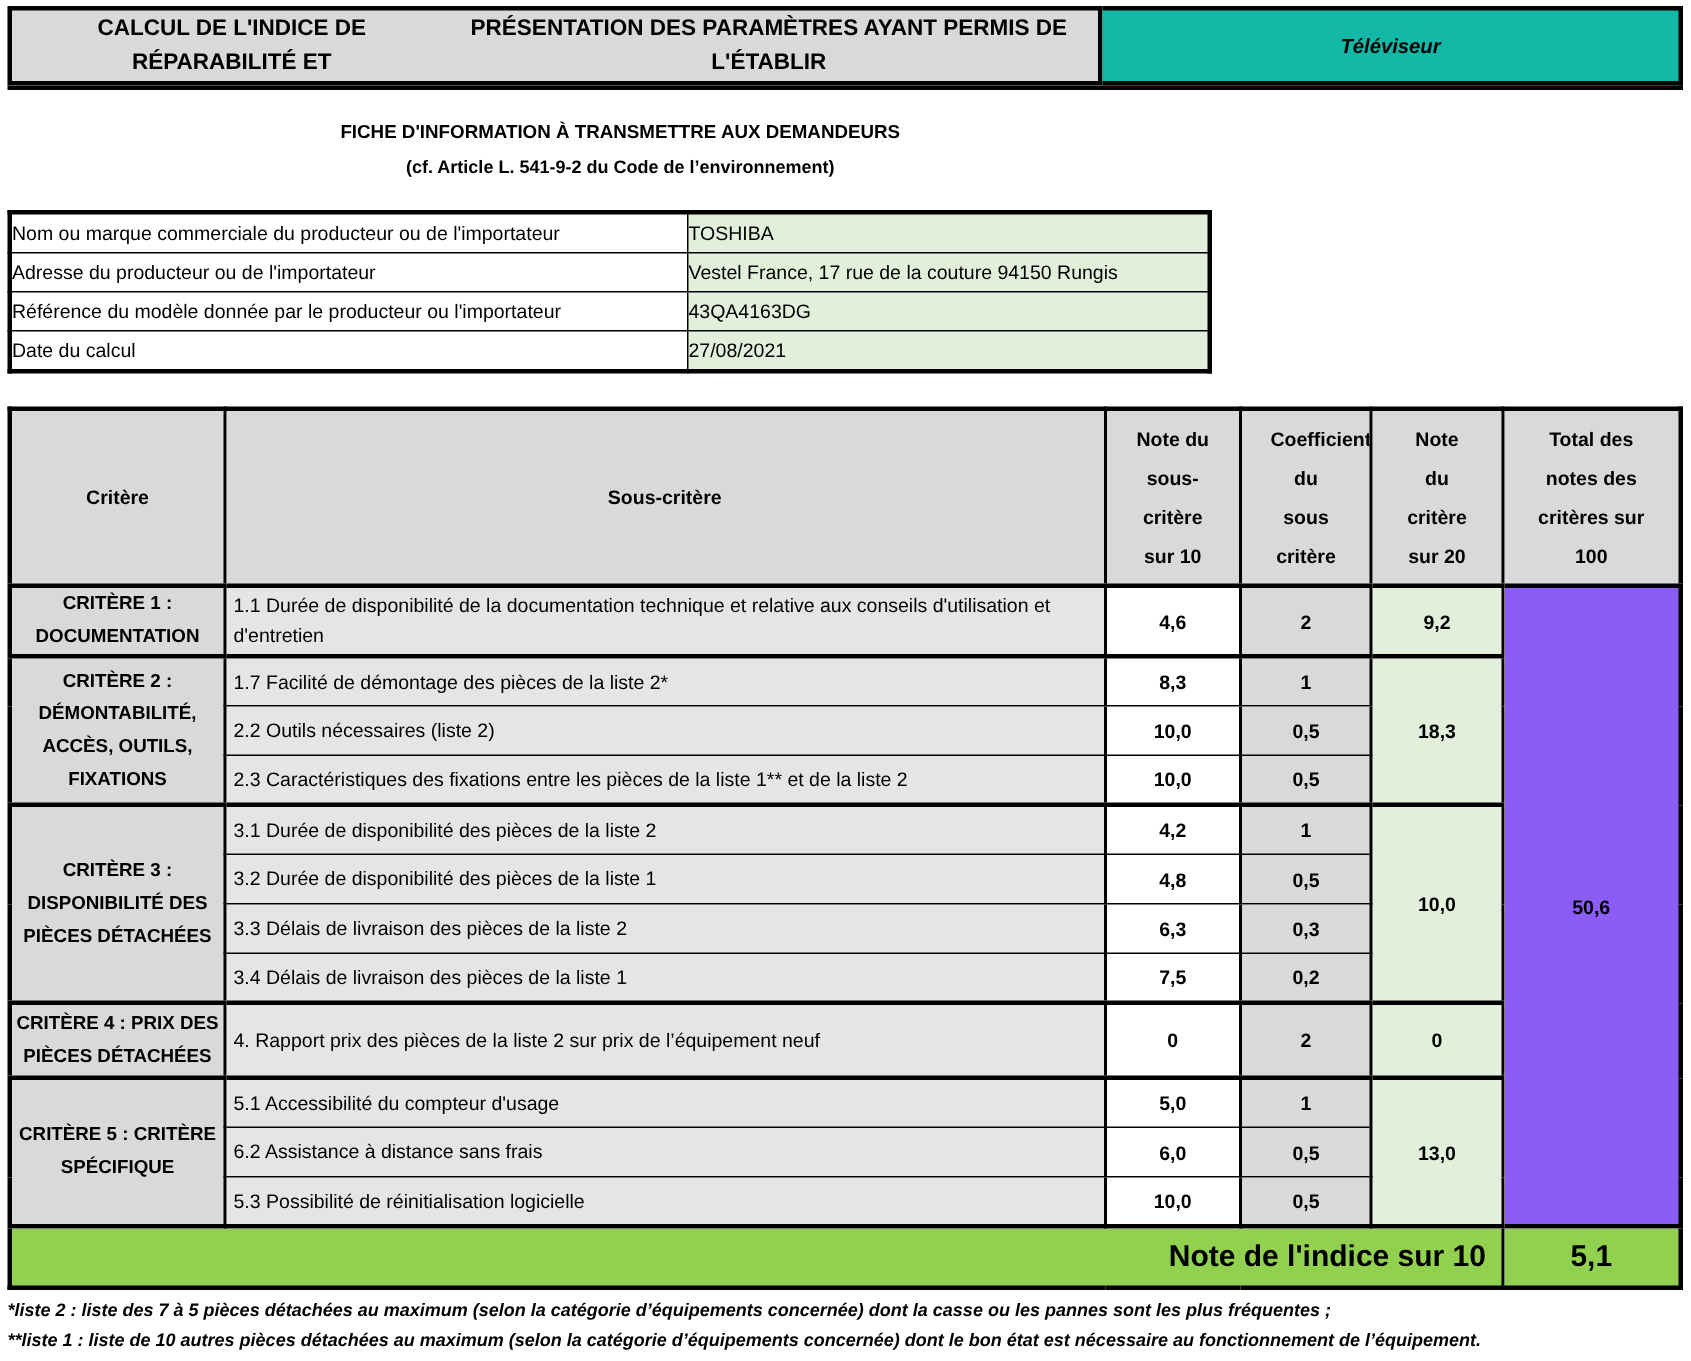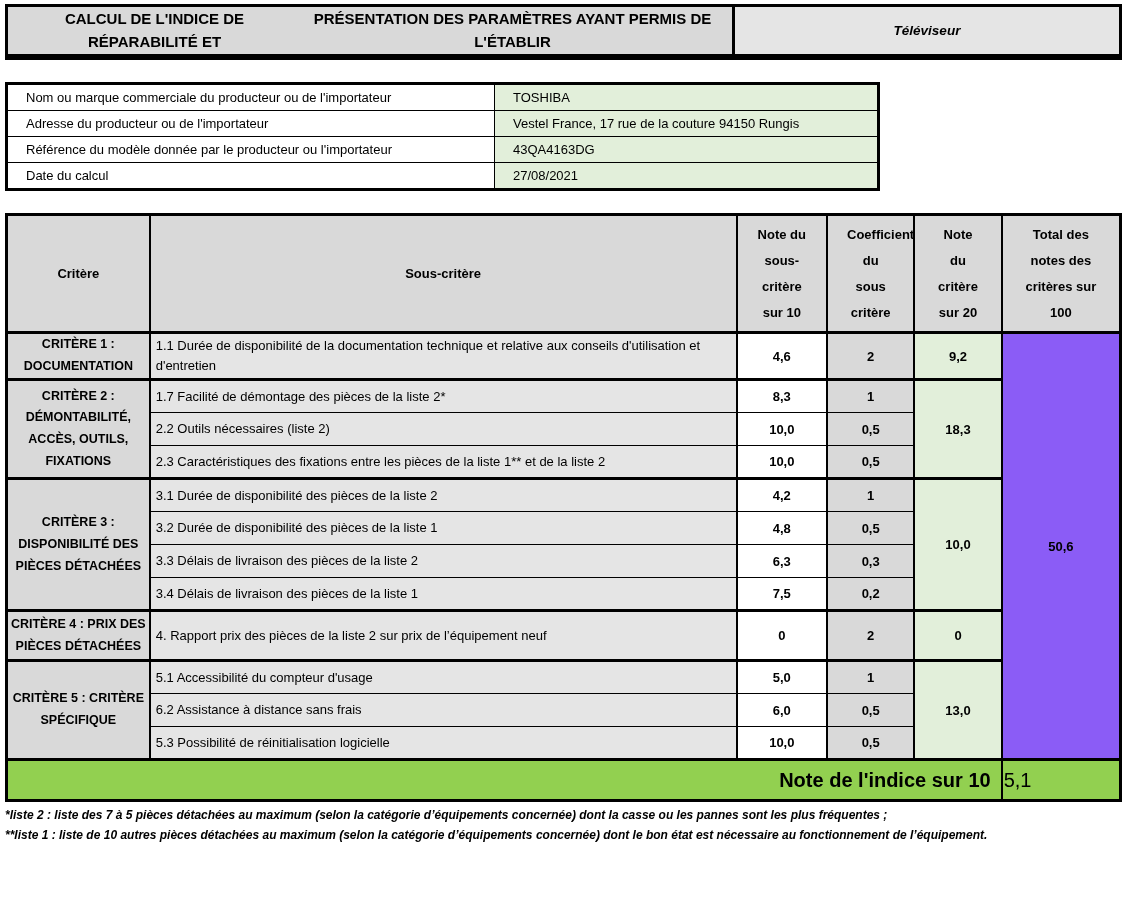--- a/index.html
+++ b/index.html
@@ -14,39 +14,39 @@
   
   .banner { display: flex; border-bottom: 3px solid #000; }
   .banner-left {
     width: 716px; background: #d9d9d9;
     border: 3px solid #000;
     display: flex; flex-direction: row; justify-content: center;
     text-align: center; font-weight: bold; font-size: 15px; line-height: 1.55;
     height: 47px; padding: 0 4px;
   }
   .banner-right {
-    flex: 1; background: #e5e5e5;
+    flex: 1; background: #14b8a6;
     border: 3px solid #000; border-left: none;
     display: flex; align-items: center; justify-content: center;
     font-style: italic; font-weight: bold; font-size: 13.5px;
   }
 
   
   .subtitle {
     width: 817px; margin-top: 21px;
     text-align: center; font-weight: bold; font-size: 12.5px;
   }
   .subtitle-line2 { margin-top: 9px; font-size: 12px; }
 
   
   table { border-collapse: collapse; }
   .info-table { margin-top: 22px; border: 3px solid #000; }
   .info-table td {
     border: 1px solid #000;
-    height: 25px; font-size: 13px; padding: 0 18px;
+    height: 25px; font-size: 13px; padding: 0 0;
     vertical-align: middle;
   }
   .info-label { width: 450px; background: #ffffff; }
   .info-value { width: 346px; background: #e2efda; }
 
   
   .main-table {
     margin-top: 22px; border: 3px solid #000;
     table-layout: fixed; width: 1117px;
   }
@@ -84,39 +84,43 @@
 
   tr.r-tall { height: 45px; }
   tr.r-std  { height: 33px; }
   tr.r-big  { height: 50px; }
 
   tr.final td { background: #92d050; border-top-width: 3px; height: 36px; }
   td.final-label {
     text-align: right; font-weight: bold; font-size: 20px;
     padding-right: 10px; letter-spacing: 0px;
   }
-  td.final-value { text-align: left; font-weight: normal; font-size: 20px; }
+  td.final-value { text-align: center; font-weight: bold; font-size: 20px; }
 
   
   .footnotes { margin-top: 5px; font-size: 12px; font-style: italic; font-weight: bold; }
   .footnote { margin-top: 6px; }
 </style>
 </head>
 <body>
 
 <div class="page">
 
   <div class="banner">
     <div class="banner-left">
       <div>CALCUL DE L'INDICE DE RÉPARABILITÉ ET</div>
       <div>PRÉSENTATION DES PARAMÈTRES AYANT PERMIS DE L'ÉTABLIR</div>
     </div>
     <div class="banner-right">Téléviseur</div>
   </div>
 
+  <div class="subtitle">
+    <div>FICHE D'INFORMATION À TRANSMETTRE AUX DEMANDEURS</div>
+    <div class="subtitle-line2">(cf. Article L. 541-9-2 du Code de l’environnement)</div>
+  </div>
 
   <table class="info-table">
     <tbody>
       <tr>
         <td class="info-label">Nom ou marque commerciale du producteur ou de l'importateur</td>
         <td class="info-value">TOSHIBA</td>
       </tr>
       <tr>
         <td class="info-label">Adresse du producteur ou de l'importateur</td>
         <td class="info-value">Vestel France, 17 rue de la couture 94150 Rungis</td>

